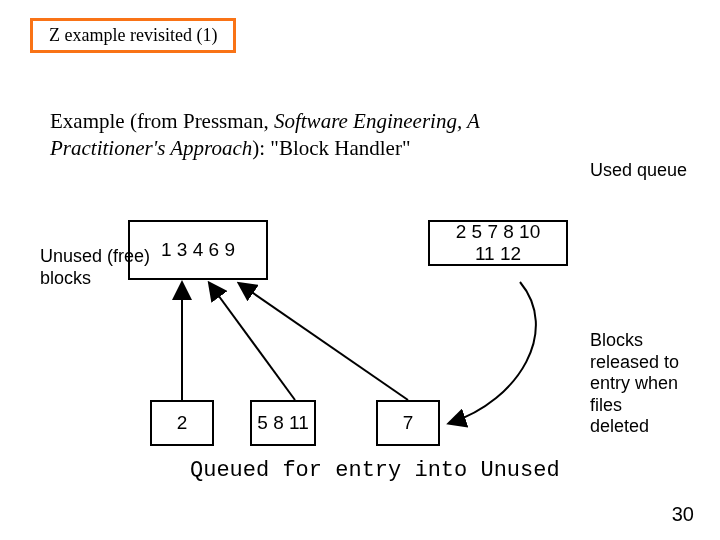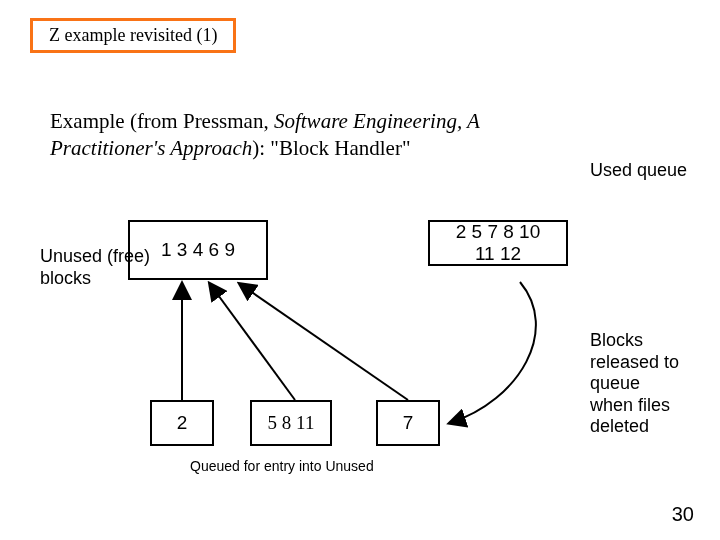--- a/index.html
+++ b/index.html
@@ -45,27 +45,27 @@
     font-size: 19px;
     text-align: center;
     display: flex;
     align-items: center;
     justify-content: center;
     line-height: 1.15;
   }
   .box-unused { top: 220px; left: 128px; width: 140px; height: 60px; text-align: center; }
   .box-used   { top: 220px; left: 428px; width: 140px; height: 46px; }
   .box-q1 { top: 400px; left: 150px; width: 64px; height: 46px; }
-  .box-q2 { top: 400px; left: 250px; width: 82px; height: 46px; font-family: Liberation Serif, serif; }
+  .box-q2 { top: 400px; left: 250px; width: 66px; height: 46px; }
   .box-q3 { top: 400px; left: 376px; width: 64px; height: 46px; }
   .caption {
     position: absolute;
     top: 458px; left: 190px;
-    font-family: Liberation Sans, sans-serif;
-    font-size: 14px;
+    font-family: Liberation Mono, monospace;
+    font-size: 22px;
     text-align: center;
   }
   .page-num {
     position: absolute;
     bottom: 14px;
     right: 26px;
     font-family: Arial, Helvetica, sans-serif;
     font-size: 20px;
   }
   svg.conn {
@@ -89,21 +89,21 @@
 <div class="label lbl-used">
   <span style="white-space:pre-line;display:block;">Used queue</span>
 </div>
 
 <div class="label lbl-free">
   <span style="white-space:pre-line;display:block;">Unused (free)
  blocks</span>
 </div>
 
 <div class="label lbl-released">
-  <span>Blocks released to queue when files deleted</span>
+  <span>Blocks released to entry when files deleted</span>
 </div>
 
 <div class="box box-unused">
   <span>1 3 4 6 9</span>
 </div>
 <div class="box box-used">
   <span style="white-space:pre-line;">2 5 7 8 10
 11 12</span>
 </div>
 <div class="box box-q1">

